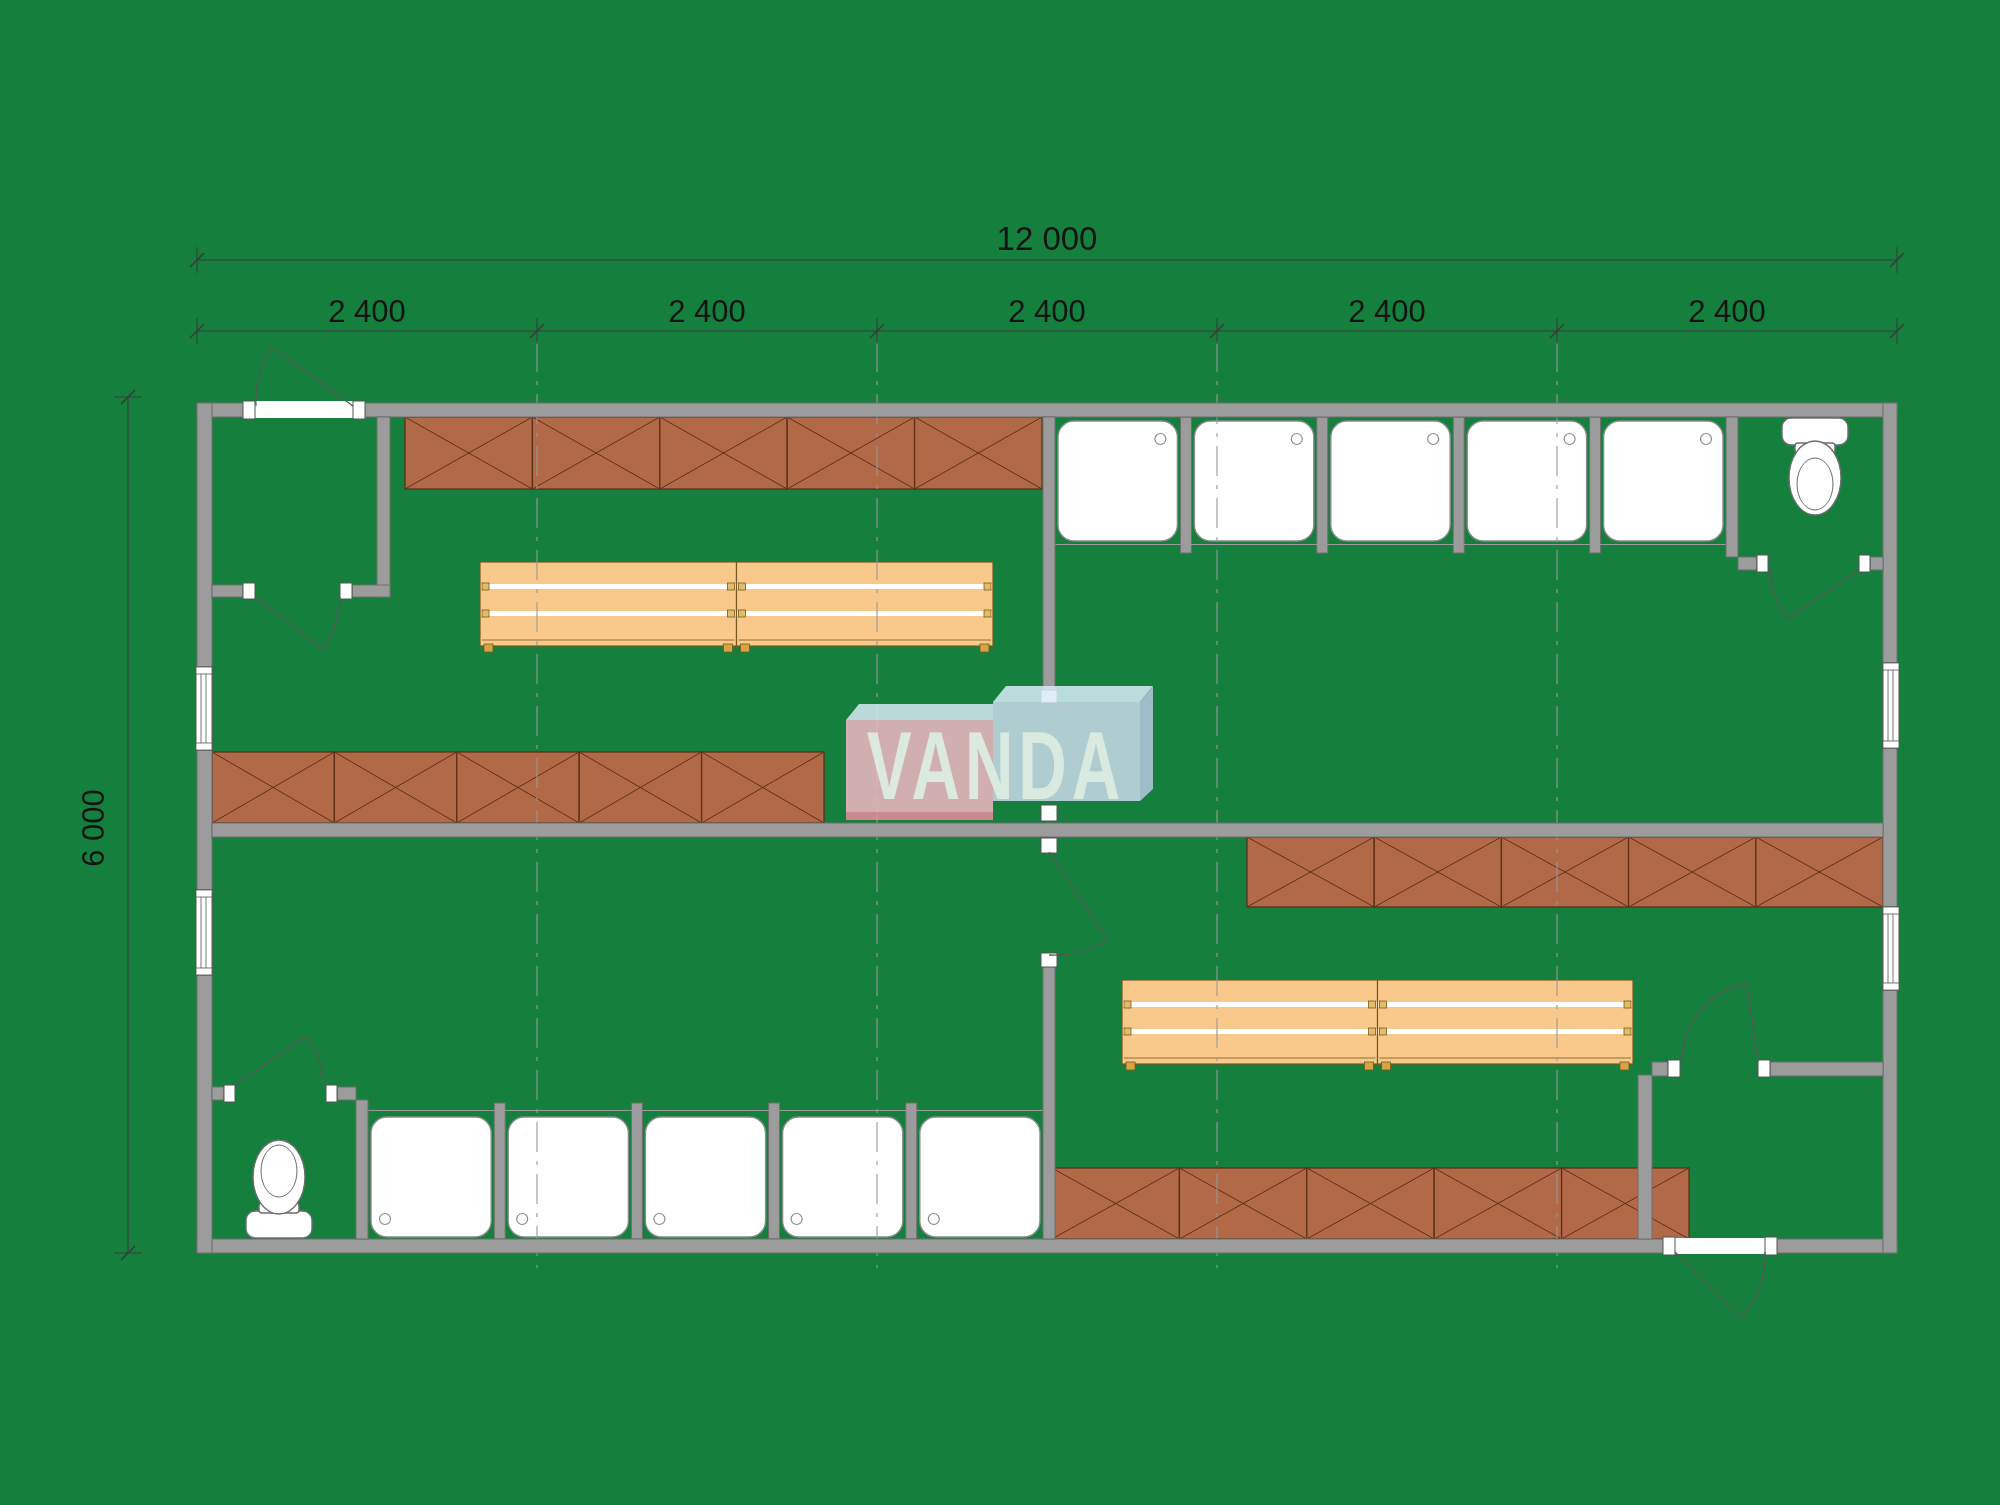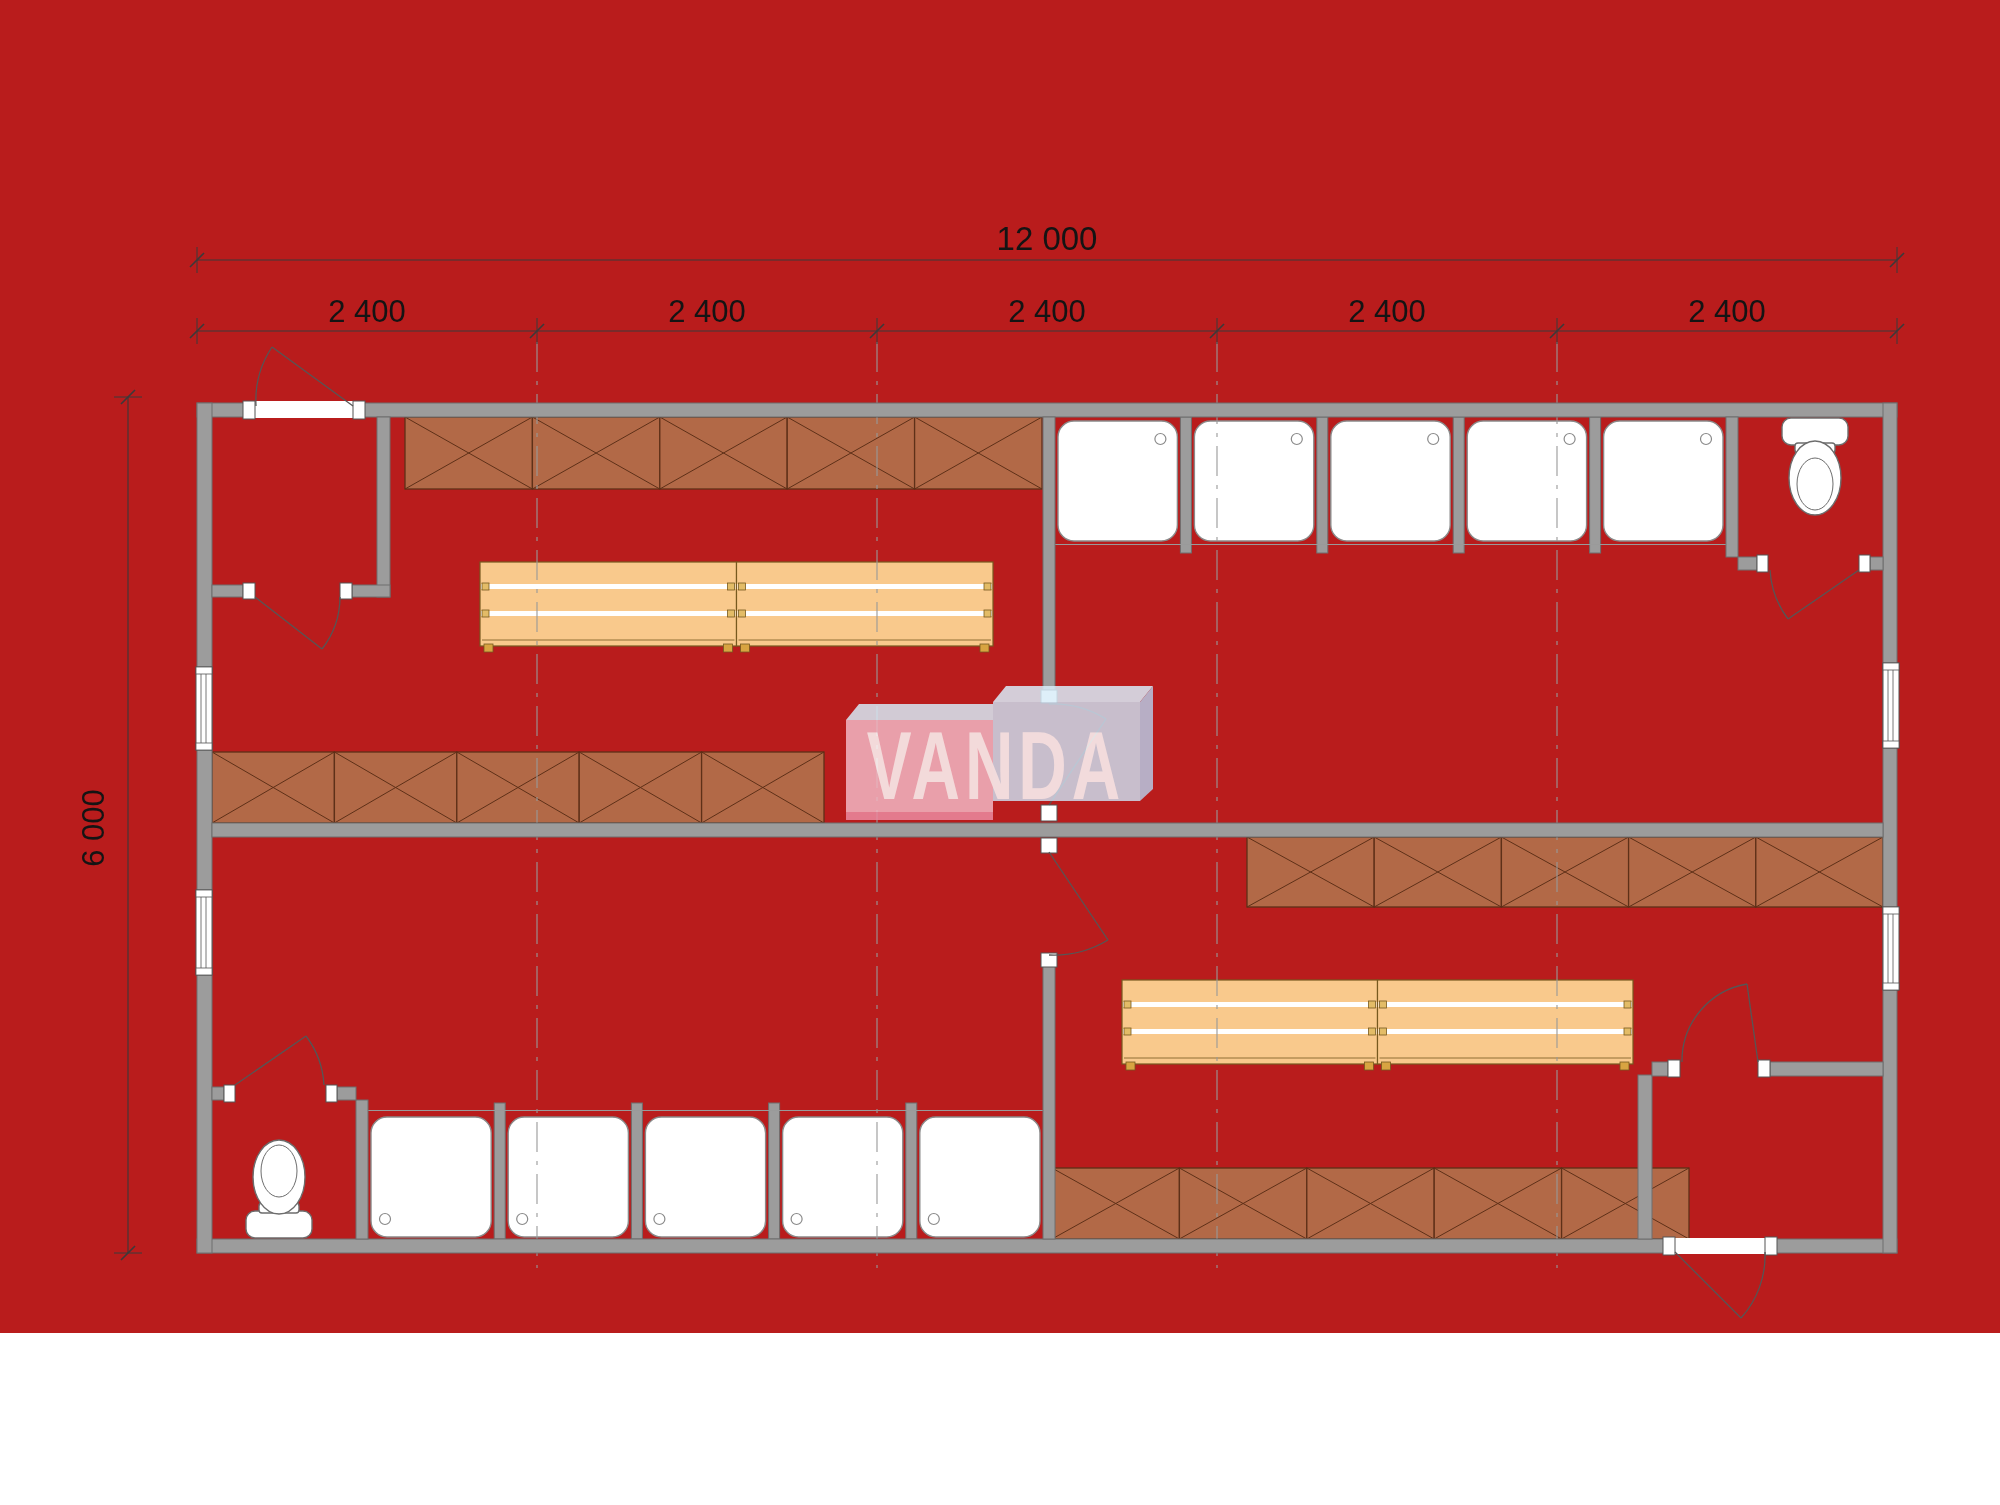--- a/index.html
+++ b/index.html
@@ -1,16 +1,16 @@
 <!DOCTYPE html>
 <html style="--wall: #9c9c9c; --wallEdge: #6e6e6e; --locker: #b26947; --lockerEdge: #5e3018; --bench: #f9c98c; --benchEdge: #77591f; --benchTab: #e3bc67; --benchFoot: #d8a441; --stall: #8a8a8a; --dash: #999999; --dim: #3a3a3a; --text: #141414; --logoPink: #f2b7c3; --logoPinkDark: #eb8ba1; --logoBlue: #cbdbeb; --logoBlueTop: #d9edf9; --logoBlueSide: #b7c8e3; --logoPale: #d7eaf6;"><head>
 <meta charset="utf-8">
 <style>
   html,body{margin:0;padding:0;background:#fff;}
-  .page{position:relative;width:2000px;height:1333px;background:#b91c1c;overflow:hidden;
+  .page{position:relative;width:2000px;height:1505px;background:#15803d;overflow:hidden;
         font-family:"Liberation Sans", sans-serif;}
   svg{display:block}
   .wall{fill:var(--wall);stroke:var(--wallEdge);stroke-width:1;}
   .gap{fill:#ffffff;stroke:none;}
   .jamb{fill:#ffffff;stroke:#555;stroke-width:1;}
   .door{stroke:#565656;stroke-width:1.3;fill:none;}
   .fx{fill:#ffffff;stroke:#6d6d6d;stroke-width:1.4;}
   .fx-in{fill:none;stroke:#6d6d6d;stroke-width:1;}
   .btn{fill:#ababab;stroke:#666;stroke-width:.7;}
   .dimline{stroke:var(--dim);stroke-width:1.1;fill:none;}

